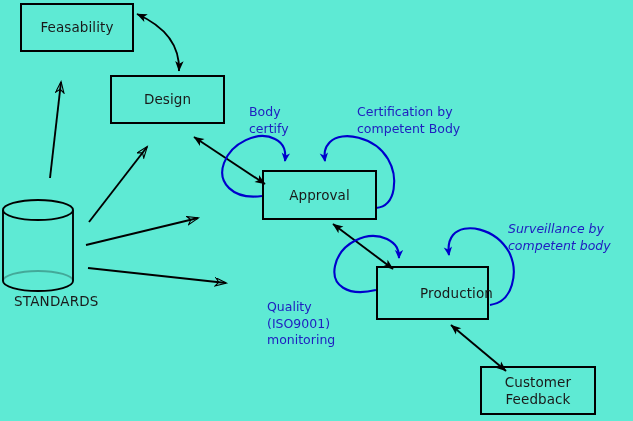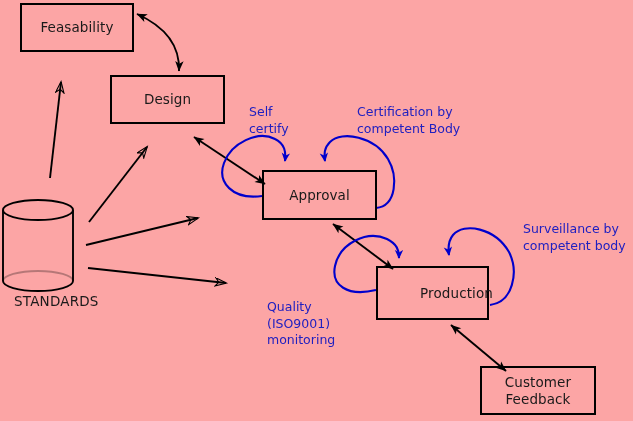--- a/index.html
+++ b/index.html
@@ -7,21 +7,21 @@
     padding: 0;
     background: #ffffff;
   }
   body {
     font-family: "DejaVu Sans", "Liberation Sans", sans-serif;
   }
   #diagram-root {
     position: relative;
     width: 633px;
     height: 421px;
-    background: #fca5a5;
+    background: #5eead4;
     overflow: hidden;
   }
   #diagram-svg {
     position: absolute;
     left: 0;
     top: 0;
     width: 633px;
     height: 421px;
     display: block;
   }
@@ -131,26 +131,26 @@
     <span class="node-label">Production</span>
   </div>
 
   <div class="node-box" style="left:480px; top:366px; width:116px; height:49px;">
     <span class="node-label">Customer
 Feedback</span>
   </div>
 
   <div class="db-label" style="left:14px; top:293px;text-align:center;">STANDARDS</div>
 
-  <div class="annotation" style="left:249px; top:104px;">Self
+  <div class="annotation" style="left:249px; top:104px;">Body
 certify</div>
 
   <div class="annotation" style="left:357px; top:104px;">Certification by
 competent Body</div>
 
-  <div class="annotation" style="left:523px; top:221px;">Surveillance by
+  <div class="annotation" style="left:508px; top:221px;font-style:italic;">Surveillance by
 competent body</div>
 
   <div class="annotation" style="left:267px; top:299px;">Quality
 (ISO9001)
 monitoring</div>
 
 </div>
 
 </body></html>

